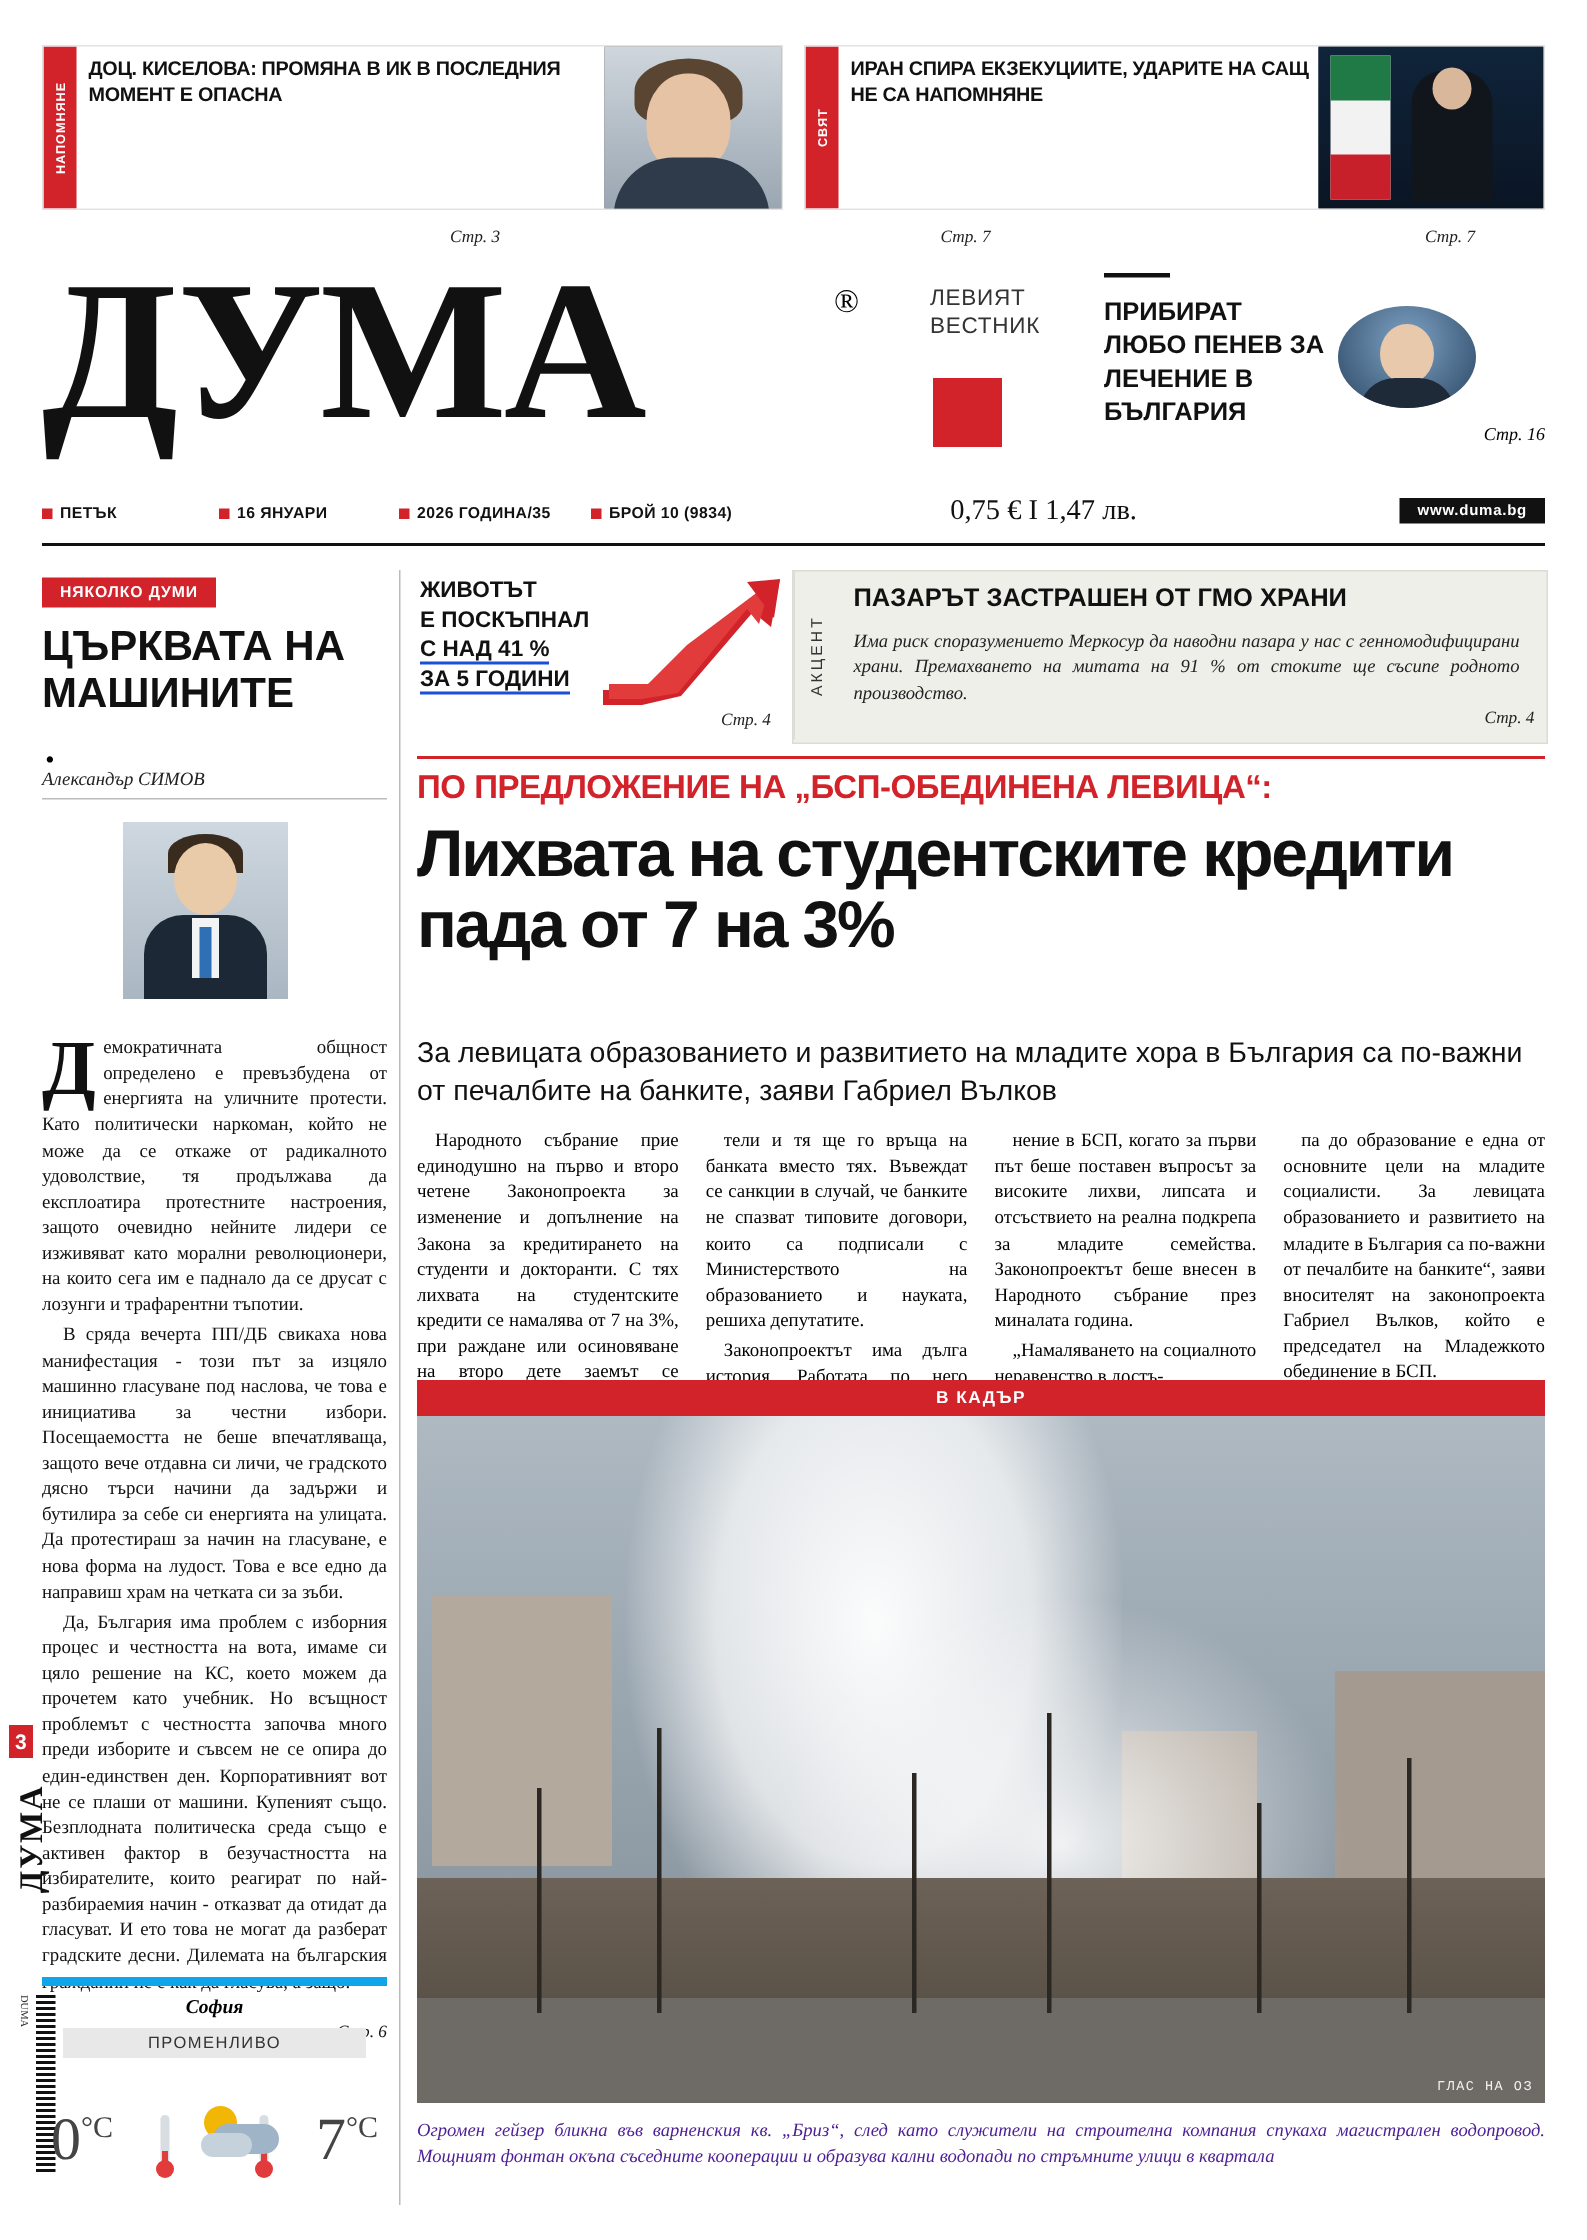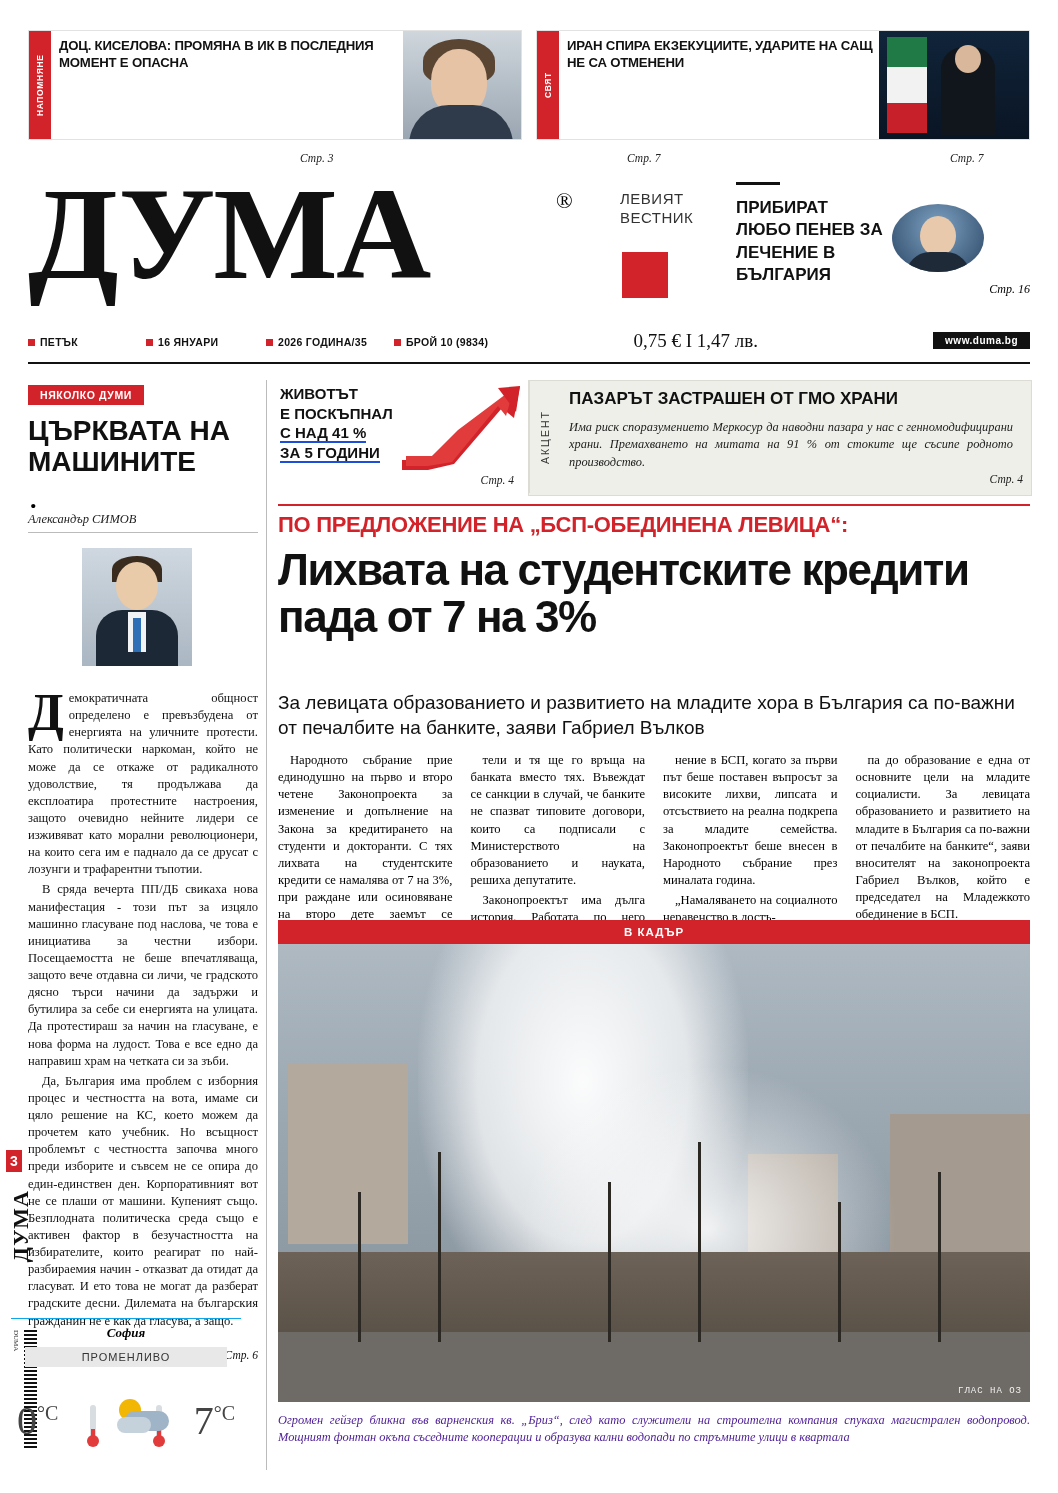--- a/index.html
+++ b/index.html
@@ -97,21 +97,21 @@
   .dropcap{float:left;font-size:52px;line-height:42px;font-weight:700;margin:2px 5px 0 0;}
   .col-left .pref{display:block;text-align:right;font-style:italic;font-size:11.5px;margin-top:18px;text-indent:0;}
 
   .spine{position:absolute;left:8px;top:1150px;width:18px;height:150px;}
   .spine .num{position:absolute;left:-2px;top:0;font-family:"Liberation Sans",sans-serif;
     font-weight:700;font-size:14px;color:#fff;background:#d2232a;padding:3px 4px;}
   .spine .vt{position:absolute;left:0;top:40px;writing-mode:vertical-rl;transform:rotate(180deg);
     font-family:"Liberation Serif",serif;font-weight:700;font-size:22px;color:#111;letter-spacing:1px;}
 
   
-  .weather{position:absolute;left:11px;top:1318px;width:230px;height:148px;border-top:1px solid #0ea5e9;}
+  .weather{position:absolute;left:28px;top:1318px;width:230px;height:148px;border-top:6px solid #0ea5e9;}
   .weather .city{text-align:center;font-style:italic;font-weight:700;font-size:13px;margin-top:6px;}
   .weather .cond{margin:6px 14px 0 14px;background:#e8e8e8;color:#333;text-align:center;
     font-family:"Liberation Sans",sans-serif;font-size:11px;padding:4px 0;letter-spacing:1px;}
   .weather .temps{position:relative;height:88px;}
   .weather .tmin{position:absolute;left:6px;top:30px;font-size:40px;color:#444;}
   .weather .tmax{position:absolute;right:6px;top:30px;font-size:40px;color:#444;}
   .deg{font-size:20px;vertical-align:super;}
   .thermo{position:absolute;top:38px;width:12px;height:42px;}
   .thermo .stem{position:absolute;left:3px;top:0;width:6px;height:32px;background:#d8dde2;border-radius:3px;}
   .thermo .fill{position:absolute;left:4px;bottom:10px;width:4px;background:#e23b3b;}
@@ -197,21 +197,21 @@
       <div class="thumb t1">
         <div class="bg"></div>
           <div class="face hair"></div>
           <div class="face head"></div>
           <div class="face body"></div>
       </div>
     </div>
 
     <div class="teaser teaser-2">
       <div class="tag">СВЯТ</div>
-      <div class="ttxt">ИРАН СПИРА ЕКЗЕКУЦИИТЕ, УДАРИТЕ НА САЩ НЕ СА ОТМЕНЕНИ</div>
+      <div class="ttxt">ИРАН СПИРА ЕКЗЕКУЦИИТЕ, УДАРИТЕ НА САЩ НЕ СА НАПОМНЯНЕ</div>
       <div class="thumb t2">
         <div class="bg"></div>
           <div class="flagw"></div>
           <div class="flagg"></div>
           <div class="flagr"></div>
         <div class="fig"></div>
           <div class="fhead"></div>
       </div>
     </div>
 

